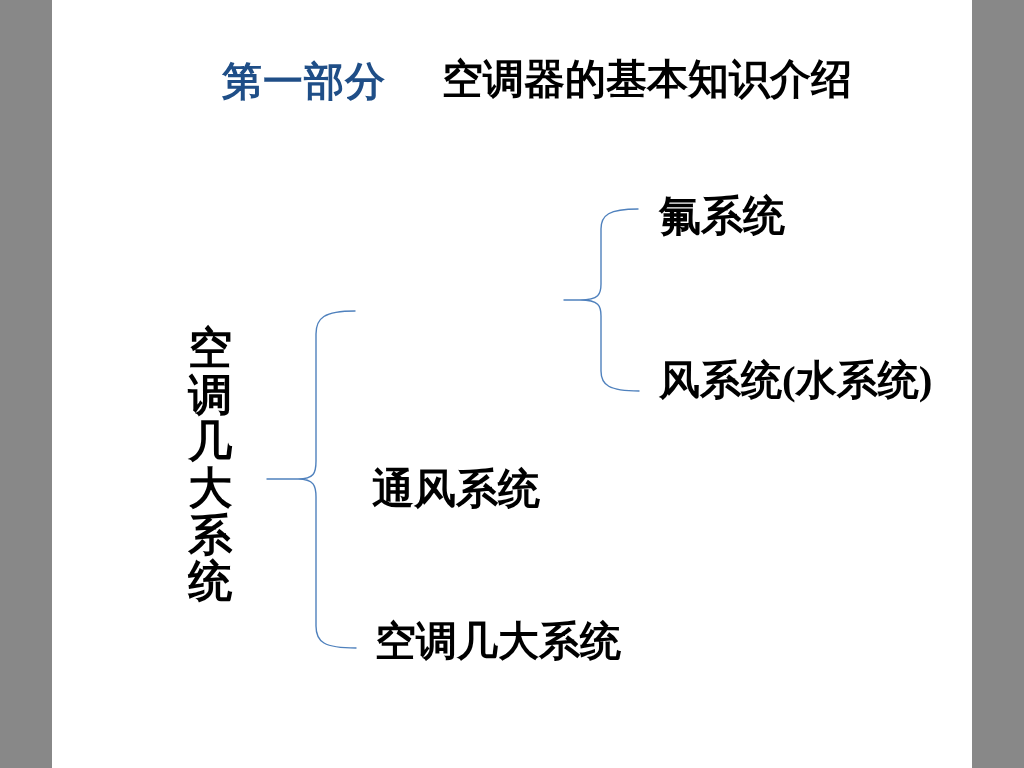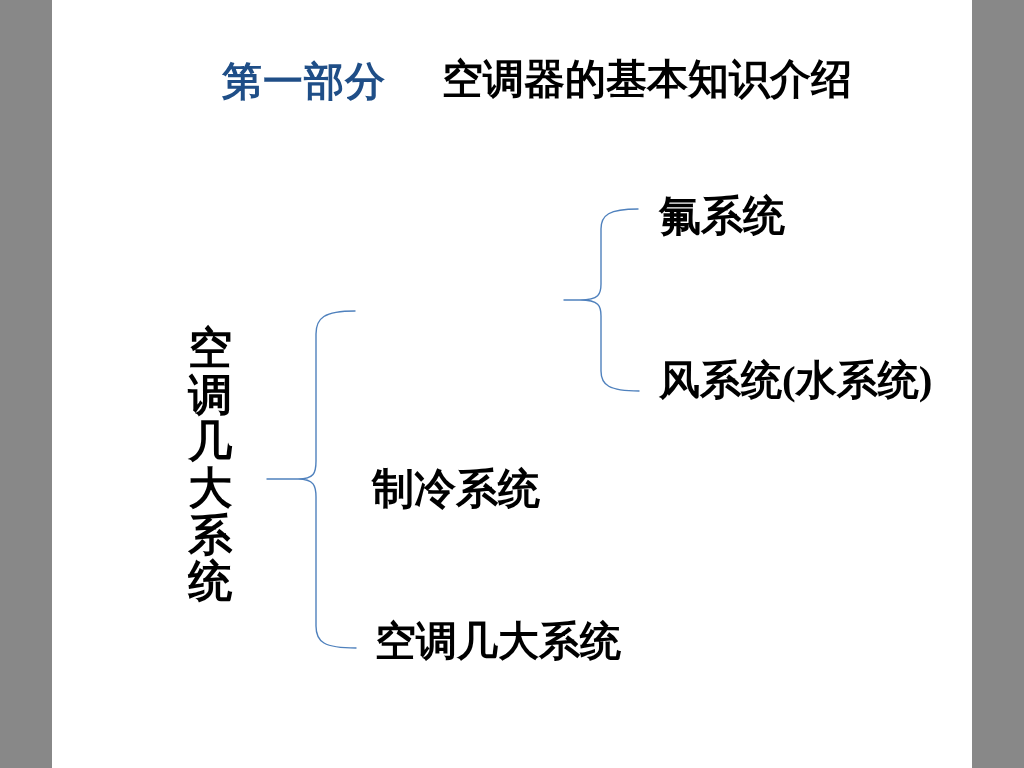--- a/index.html
+++ b/index.html
@@ -87,19 +87,19 @@
              L264 461 C264 473 262 479 246 479
              C262 479 264 486 264 497
              L264 626 C264 642 272 648 304 648"></path>
     <path d="M512 300 L528 300
              M586 209 C557 209 549 215 549 229
              L549 284 C549 294 547 300 528 300
              C547 300 549 306 549 316
              L549 371 C549 385 557 391 587 391"></path>
   </svg>
 
-  <div class="abs node node-ventilation">制冷系统</div>
+  <div class="abs node node-ventilation">通风系统</div>
   <div class="abs node node-electrical">空调几大系统</div>
 
   <div class="abs node leaf-fluorine">氟系统</div>
   <div class="abs node leaf-air">风系统(水系统)</div>
 
 </div>
 
 </body></html>

